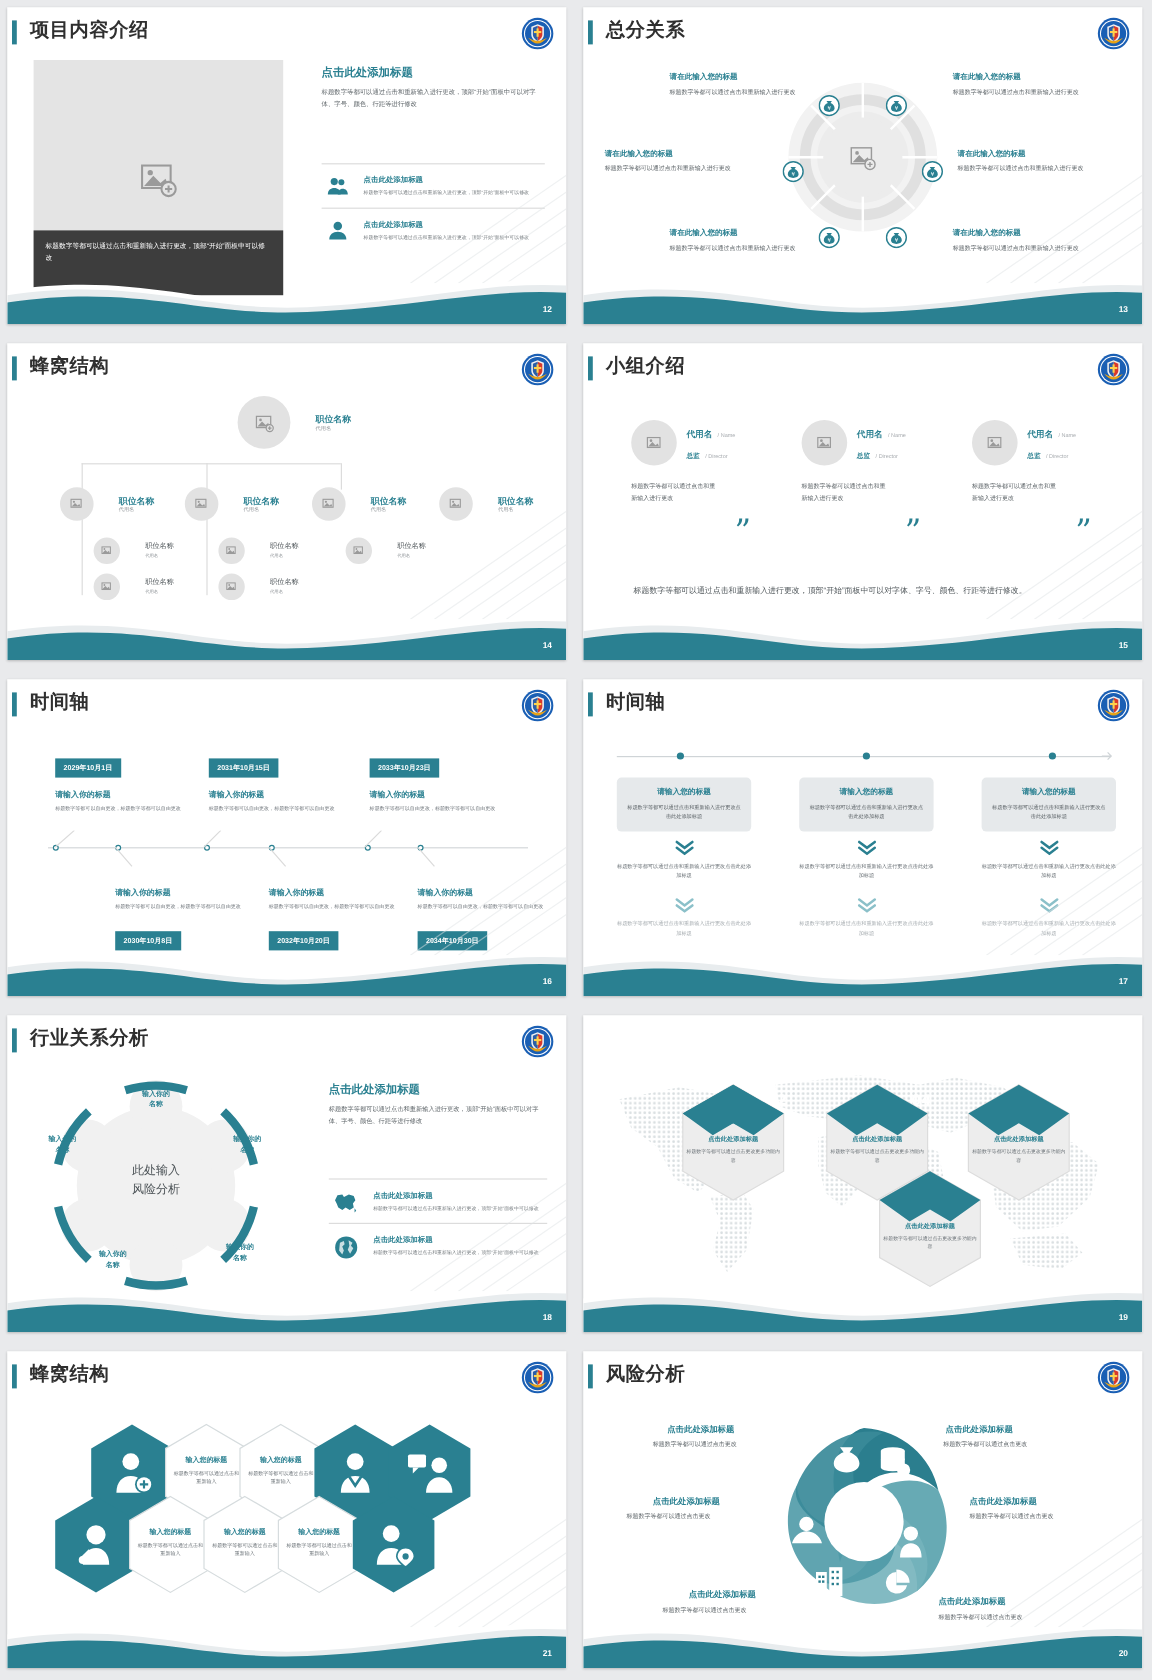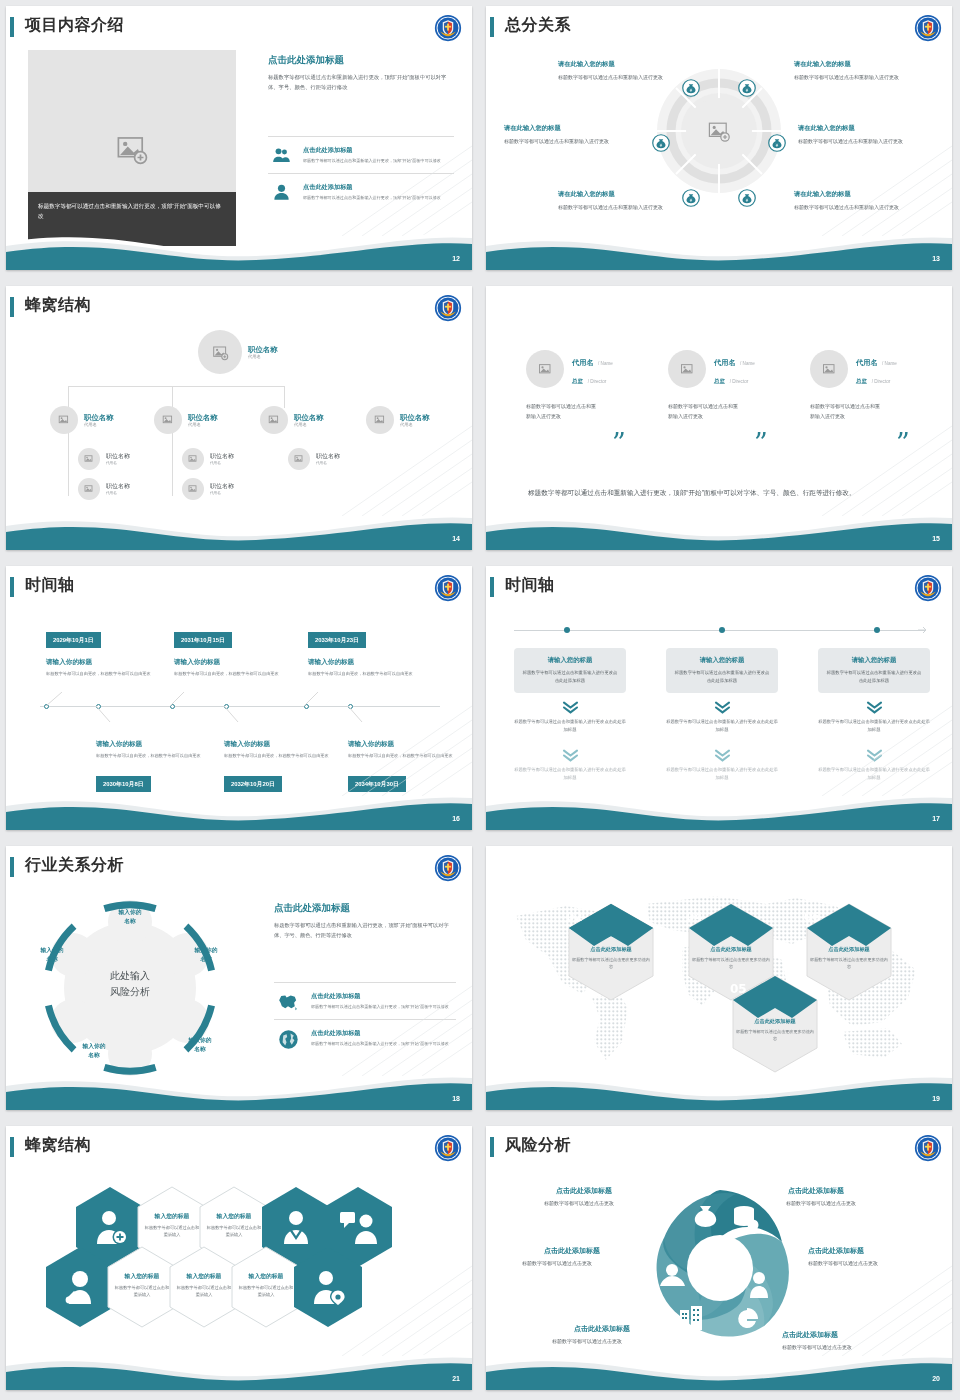--- a/index.html
+++ b/index.html
@@ -56,21 +56,21 @@
   .s12-row h4 { font-size:6.2px; color:#2a8091; margin-bottom:3px; }
   .s12-row p { font-size:4.1px; line-height:1.7; color:#777d81; }
 
   
   .s13-blk { position:absolute; width:126px; }
   .s13-blk h4 { font-size:6.3px; color:#2a8091; margin-bottom:4px; }
   .s13-blk p { font-size:5px; line-height:1.85; color:#5d6468; }
   .s13-center { position:absolute; left:168px; top:60px; width:130px; height:130px; }
 
   
-  .node { position:absolute; display:flex; align-items:center; gap:6px; }
+  .node { position:absolute; display:flex; align-items:center; gap:21px; }
   .av { border-radius:50%; background:#e2e2e2; display:flex; align-items:center; justify-content:center; flex:0 0 auto; }
   .node .nm { font-size:7.4px; color:#2a8091; font-weight:bold; line-height:1.25; }
   .node .sub { font-size:4.3px; color:#8d9296; }
   .node.small .nm { font-size:6px; color:#4a5155; font-weight:normal; }
   .node.small .sub { font-size:3.6px; }
   .ln { position:absolute; background:#dcdcdc; }
 
   
   .s15-card { position:absolute; width:140px; }
   .s15-head { display:flex; align-items:center; gap:8px; }
@@ -106,21 +106,21 @@
   .s18-right > p { font-size:5.2px; line-height:1.95; color:#5d6468; }
   .s18-rows { position:absolute; left:268px; top:136px; width:182px; }
   .s18-row { display:flex; gap:9px; padding:9px 0 8px; border-top:1px solid #dcdcdc; }
   .s18-row .ic { width:28px; flex:0 0 28px; display:flex; align-items:center; justify-content:center; }
   .s18-row h4 { font-size:6.2px; color:#2a8091; font-weight:bold; margin-bottom:3px; }
   .s18-row p { font-size:4.1px; line-height:1.7; color:#777d81; }
 
   
   .s19-map { position:absolute; left:10px; top:36px; width:446px; height:190px; opacity:.55; }
   .hexcell { position:absolute; width:90px; height:100px; }
-  .hexcell .num { position:absolute; top:8px; left:0; width:90px; text-align:left; font-size:12px; color:#fff; font-weight:bold; font-family:"DejaVu Sans",sans-serif; }
+  .hexcell .num { position:absolute; top:8px; left:0; width:90px; text-align:right; font-size:12px; color:#fff; font-weight:bold; font-family:"DejaVu Sans",sans-serif; }
   .hexcell .ttl { position:absolute; top:44px; left:0; width:90px; text-align:center; font-size:5.2px; color:#2a8091; font-weight:bold; }
   .hexcell .dsc { position:absolute; top:55px; left:6px; width:78px; text-align:center; font-size:4.1px; line-height:1.7; color:#6e757a; }
 
   
   .s20-h { position:absolute; font-size:7px; color:#2a8091; font-weight:bold; }
   .s20-p { position:absolute; font-size:5px; color:#5d6468; }
   .s20-wheel { position:absolute; left:150px; top:54px; width:168px; height:172px; }
 
   
   .hb { position:absolute; width:72px; height:82px; }
@@ -490,20 +490,35 @@
     <svg class="wave" viewBox="0 0 466 48" preserveAspectRatio="none">
       <path d="M0 24 C110 8 160 38 250 34 C340 30 400 12 466 16 L466 48 L0 48 Z" fill="#e8ecee"></path>
       <path d="M0 30 C110 14 160 42 250 38 C340 34 400 18 466 22 L466 48 L0 48 Z" fill="#2a8091"></path>
         </svg>
     <div class="pg">14</div>
   </div>
     </div>
 
   <div class="slide">
       <div class="canvas">
+    <div class="hdr">
+          <div class="hdr-bar"></div>
+      <div class="hdr-title">小组介绍</div>
+      <svg class="logo" viewBox="0 0 64 64">
+        <circle cx="32" cy="32" r="30" fill="#1a5fb4"></circle>
+            <circle cx="32" cy="32" r="26" fill="#fff"></circle>
+            <circle cx="32" cy="32" r="24" fill="#1a5fb4"></circle>
+        <path d="M32 14 L44 19 V34 C44 43 32 50 32 50 C32 50 20 43 20 34 V19 Z" fill="#f0f0f0"></path>
+        <path d="M32 17 L41 21 V34 C41 41 32 46 32 46 Z" fill="#d8392b"></path>
+            <path d="M32 17 L23 21 V34 C23 41 32 46 32 46 Z" fill="#2a5ea8"></path>
+        <rect x="30" y="22" width="4" height="16" fill="#ffd24d"></rect>
+            <rect x="25" y="27" width="14" height="4" fill="#ffd24d"></rect>
+        <path d="M14 40 Q32 62 50 40 Q32 52 14 40Z" fill="#e8a317"></path>
+      </svg>
+    </div>
     <div class="s15-card" style="left:40px;top:64px">
       <div class="s15-head">
         <div class="av" style="width:38px;height:38px">
               <svg viewBox="0 0 40 40" width="15" height="15">
                 <rect x="4" y="7" width="28" height="22" fill="none" stroke="#9a9a9a" stroke-width="2.6"></rect>
                 <circle cx="12" cy="14" r="3" fill="#9a9a9a"></circle>
                 <path d="M6 27 L15 17 L22 24 L27 20 L30 27 Z" fill="#9a9a9a"></path>
               </svg>
             </div>
         <div>

